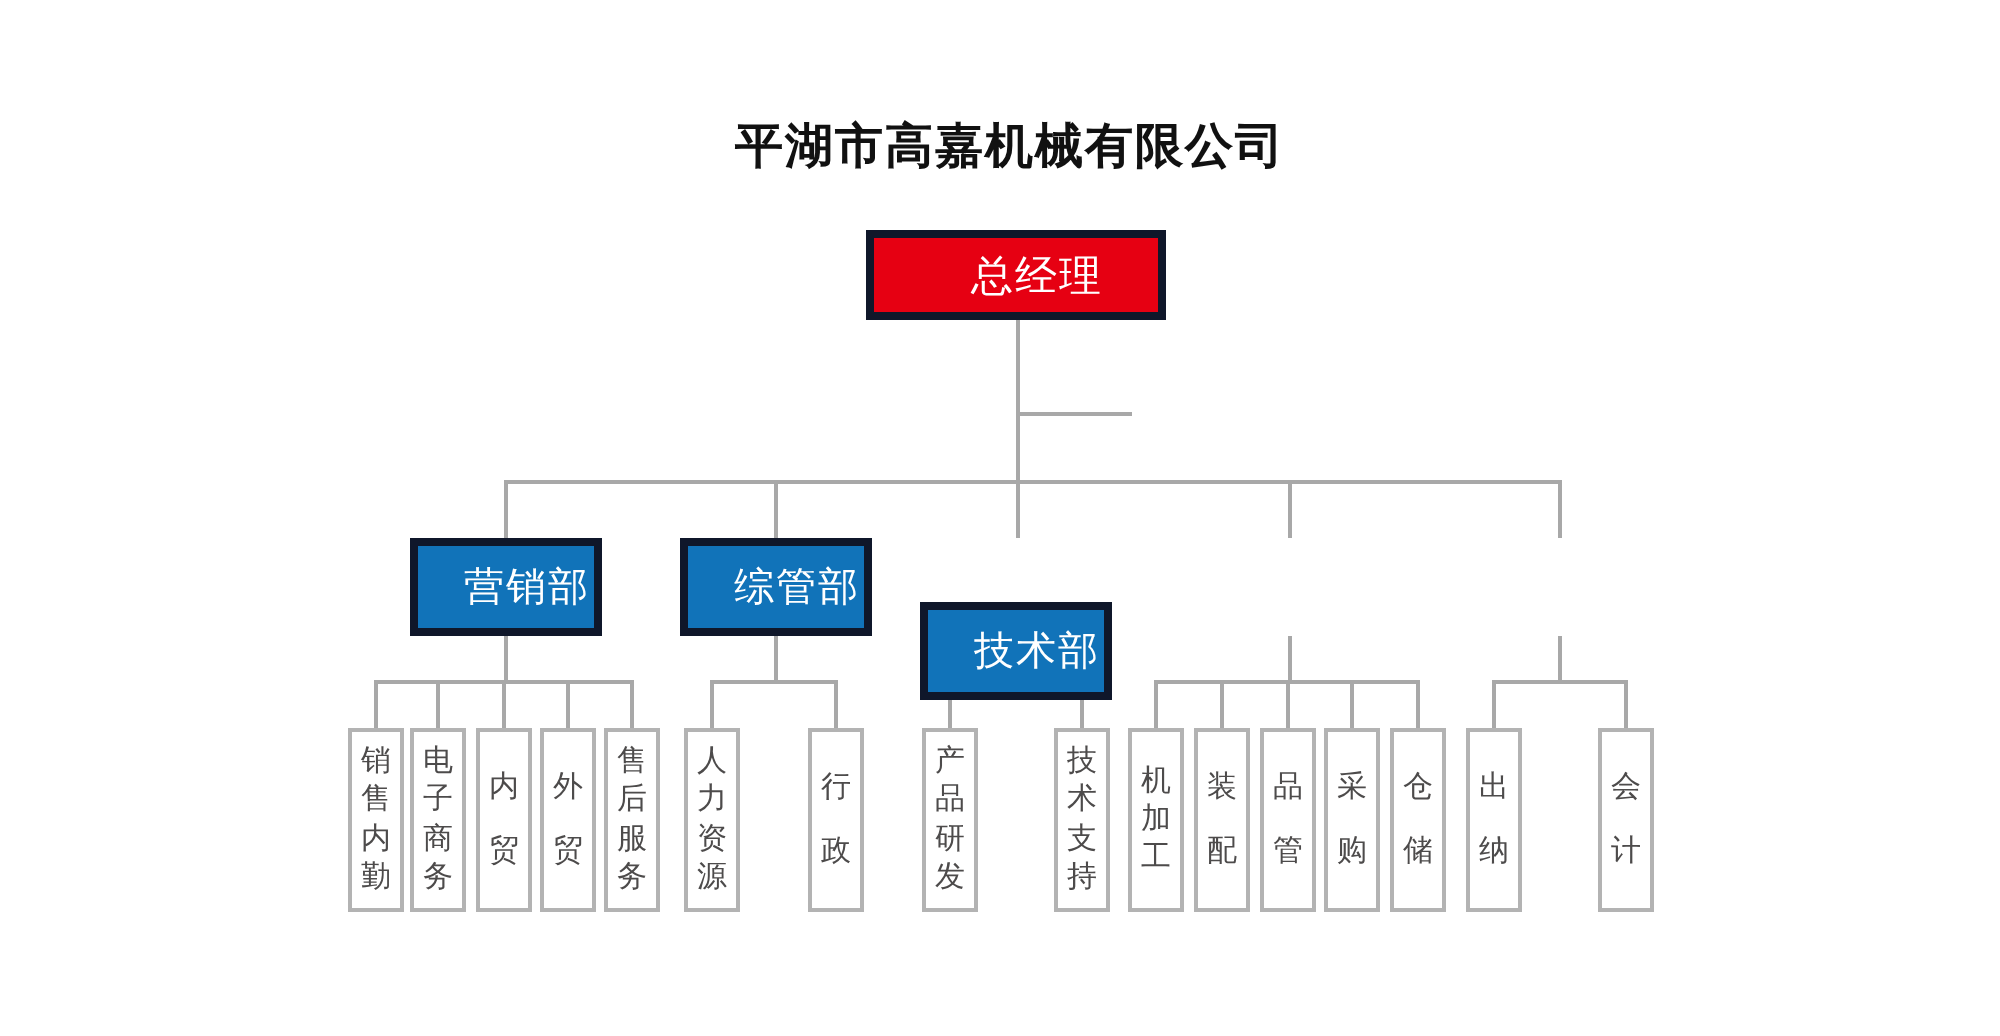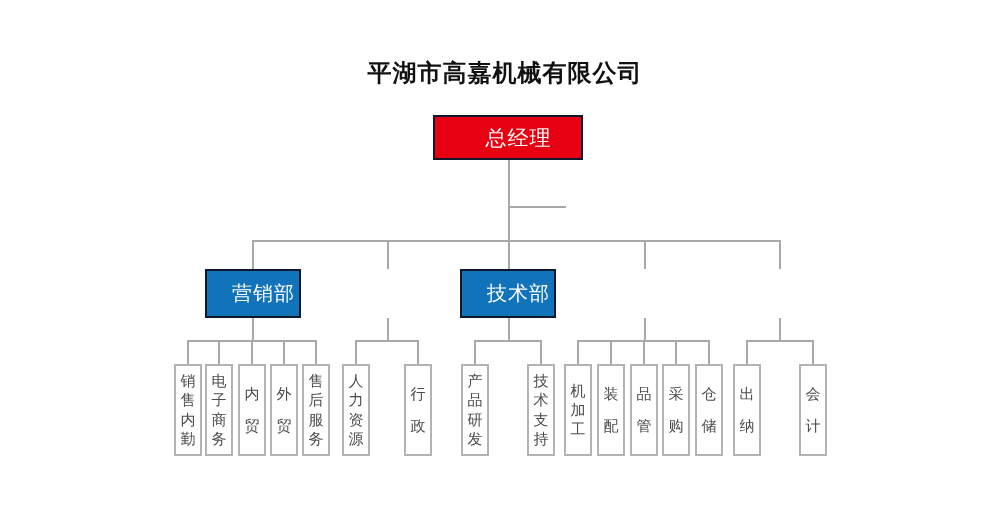--- a/index.html
+++ b/index.html
@@ -12,41 +12,41 @@
   }
   .title{
     position:absolute;left:0;top:57px;width:1010px;
     text-align:center;
     font-size:24px;font-weight:700;color:#111111;
     letter-spacing:1px;
   }
   .box{
     position:absolute;box-sizing:border-box;
     display:flex;align-items:center;justify-content:center;
-    border:2px solid #0f172a;
+    border:4px solid #0f172a;
     color:#ffffff;
     letter-spacing:1px;
     padding-left:21px;
   }
   .root-box{
     left:433px;top:115px;width:150px;height:45px;
     background:var(--red,#e60012);
     font-size:21px;
   }
   .deputy-box{
     left:566px;top:183px;width:152px;height:46px;
     background:var(--blue,#1173b9);
     font-size:21px;
   }
   .dept-box{
     top:269px;width:96px;height:49px;
     background:var(--blue,#1173b9);
     font-size:20px;
   }
-  .dept-1{left:205px;text-align:right;} .dept-2{left:340px;} .dept-3{left:460px;}
+  .dept-1{left:205px;text-align:right;} .dept-2{left:340px;} .dept-3{left:460px;margin-top:32px;}
   .dept-4{left:597px;} .dept-5{left:732px;}
   .leaf{
     position:absolute;box-sizing:border-box;
     top:364px;width:28px;height:92px;
     background:#ffffff;border:2px solid #b3b3b3;
     display:flex;flex-direction:column;align-items:center;
     justify-content:space-evenly;
     padding:3px 0;
     color:#4d4b4b;font-size:15px;line-height:16px;
   }
@@ -126,20 +126,21 @@
   <div class="line v-l x12"></div>
   <div class="line v-l x13"></div>
   <div class="line v-l x14"></div>
   <div class="line v-l x15"></div>
   <div class="line v-l x16"></div>
 
   <div class="box root-box">总经理</div>
 
 
   <div class="box dept-box dept-1">营销部</div>
+  <div class="box dept-box dept-2">综管部</div>
   <div class="box dept-box dept-3">技术部</div>
 
   <div class="leaf l-a1">
       <span>销</span>
       <span>售</span>
       <span>内</span>
       <span>勤</span>
     </div>
   <div class="leaf l-a2">
       <span>电</span>

